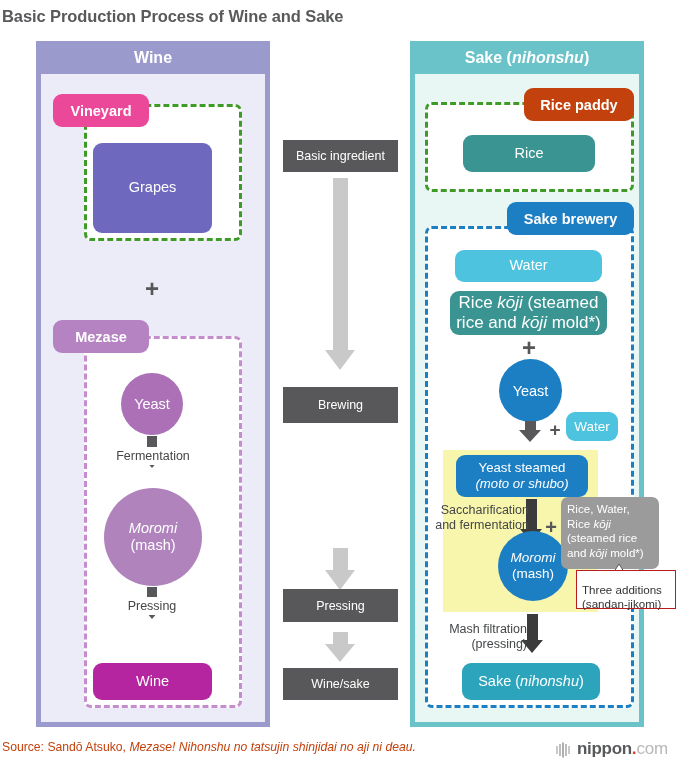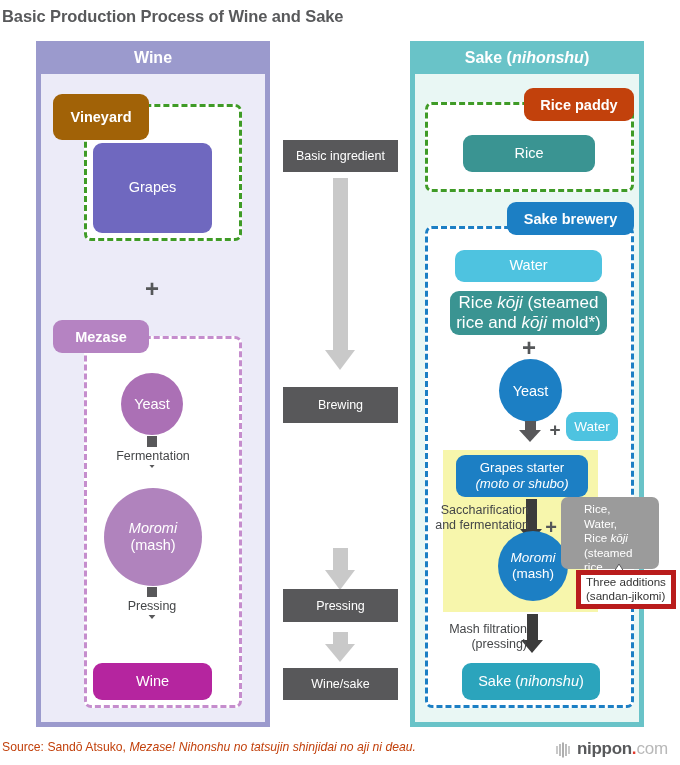--- a/index.html
+++ b/index.html
@@ -42,23 +42,23 @@
   .step-txt{color:#444648;font-size:12.5px;line-height:1.16;}
 
   
   .mid-box{background:#58585a;color:#fff;font-size:12.5px;}
 
   
   #yellow-zone{background:#f7f6ac;}
 
   
   #additions-callout{background:#9b9b9b;color:#fff;border-radius:7px;
-    font-size:11.6px;line-height:1.26;padding:5px 23px;}
-  #three-additions-box{background:#fff;border:5px solid #b91c1c;
-    color:#333;font-size:11.6px;line-height:1.25;padding:0 5px;}
+    font-size:11.6px;line-height:1.26;padding:5px 6px;}
+  #three-additions-box{background:#fff;border:1px solid #b91c1c;
+    color:#333;font-size:11.6px;line-height:1.25;padding:12px 5px;}
 
   
   #source-note{left:2px;top:740px;width:520px;height:20px;
     font-size:12.2px;color:#c2410c;white-space:nowrap;}
   #logo{left:556px;top:739px;width:122px;height:22px;}
   .logo-bars{display:inline-block;vertical-align:middle;margin-right:5px;}
   .logo-nippon{font-size:17px;font-weight:bold;color:#58595b;letter-spacing:-0.3px;vertical-align:middle;}
   .logo-dot{font-size:17px;font-weight:bold;color:#e23b2e;vertical-align:middle;}
   .logo-com{font-size:17px;color:#b8b8b8;letter-spacing:-0.3px;vertical-align:middle;}
 
@@ -66,21 +66,21 @@
 </style>
 </head>
 <body>
 
 <div class="abs ctr" id="page-title" style="justify-content:flex-start;">Basic Production Process of Wine and Sake</div>
 
 <div class="abs" id="wine-panel"></div>
 <div class="abs ctr" id="wine-header">Wine</div>
 
 <div class="abs dashbox dash-green" style="left:84px;top:104px;width:158px;height:137px;"></div>
-<div class="abs ctr lbl-tab" style="left:53px;top:94px;width:96px;height:46px;background:#a16207;">Vineyard</div>
+<div class="abs ctr lbl-tab" style="left:53px;top:94px;width:96px;height:33px;background:#ec4899;">Vineyard</div>
 <div class="abs ctr node" style="left:93px;top:143px;width:119px;height:90px;background:#6f68bf;font-size:14.5px;">Grapes</div>
 
 <div class="abs ctr plus" style="left:118px;top:276px;width:68px;height:26px;">+</div>
 
 <div class="abs dashbox dash-purple" style="left:84px;top:336px;width:158px;height:372px;"></div>
 <div class="abs ctr lbl-tab" style="left:53px;top:320px;width:96px;height:33px;background:#b583c2;">Mezase</div>
 
 <div class="abs ctr circle" style="left:121px;top:373px;width:62px;height:62px;background:#ab70b5;font-size:14.5px;">Yeast</div>
 
 <div class="abs" style="left:147px;top:436px;width:10px;height:19px;background:#58585a;"></div>
@@ -135,21 +135,21 @@
 <div class="abs ctr circle" style="left:499px;top:359px;width:63px;height:63px;background:#1c7fc4;font-size:14.5px;">Yeast</div>
 
 <div class="abs" style="left:525px;top:421px;width:11px;height:9px;background:#58585a;"></div>
 <div class="abs" style="left:519px;top:430px;width:0;height:0;border-left:11px solid transparent;border-right:11px solid transparent;border-top:12px solid #58585a;"></div>
 <div class="abs ctr plus" style="left:543px;top:418px;width:24px;height:22px;font-size:19px;">+</div>
 <div class="abs ctr node" style="left:566px;top:412px;width:52px;height:29px;background:#4ec3e0;font-size:13.5px;">Water</div>
 
 <div class="abs" id="yellow-zone" style="left:443px;top:450px;width:155px;height:162px;"></div>
 
 <div class="abs ctr node" style="left:456px;top:455px;width:132px;height:42px;background:#1c7fc4;font-size:13.2px;flex-direction:column;">
-  <span>Grapes starter</span>
+  <span>Yeast steamed</span>
   <i>(moto or shubo)</i>
 </div>
 
 <div class="abs" style="left:526px;top:499px;width:11px;height:30px;background:#3b3b3b;"></div>
 <div class="abs" style="left:520px;top:529px;width:0;height:0;border-left:11px solid transparent;border-right:11px solid transparent;border-top:13px solid #3b3b3b;"></div>
 
 <div class="abs step-txt" style="left:431px;top:503px;width:98px;height:32px;text-align:right;">
   <div>Saccharification</div>
   <div>and fermentation</div>
 </div>

